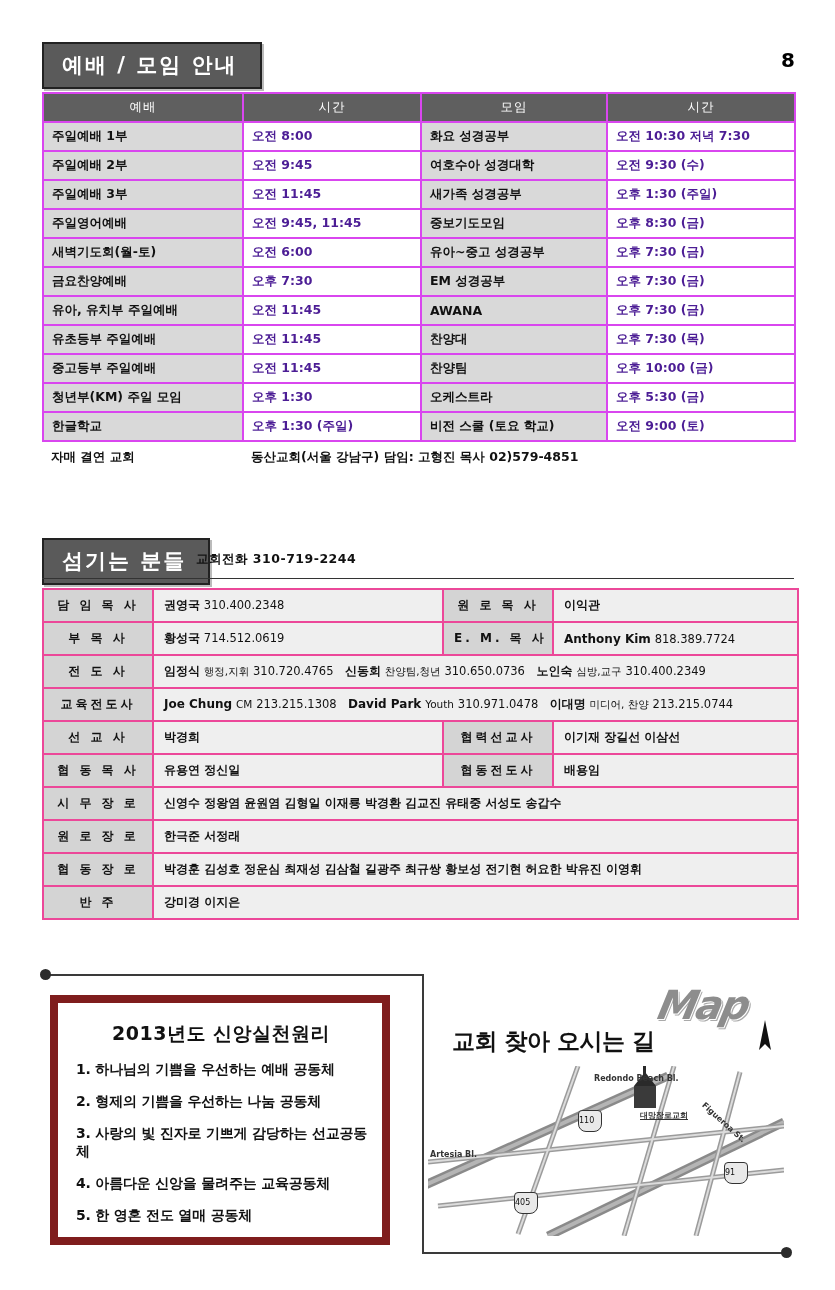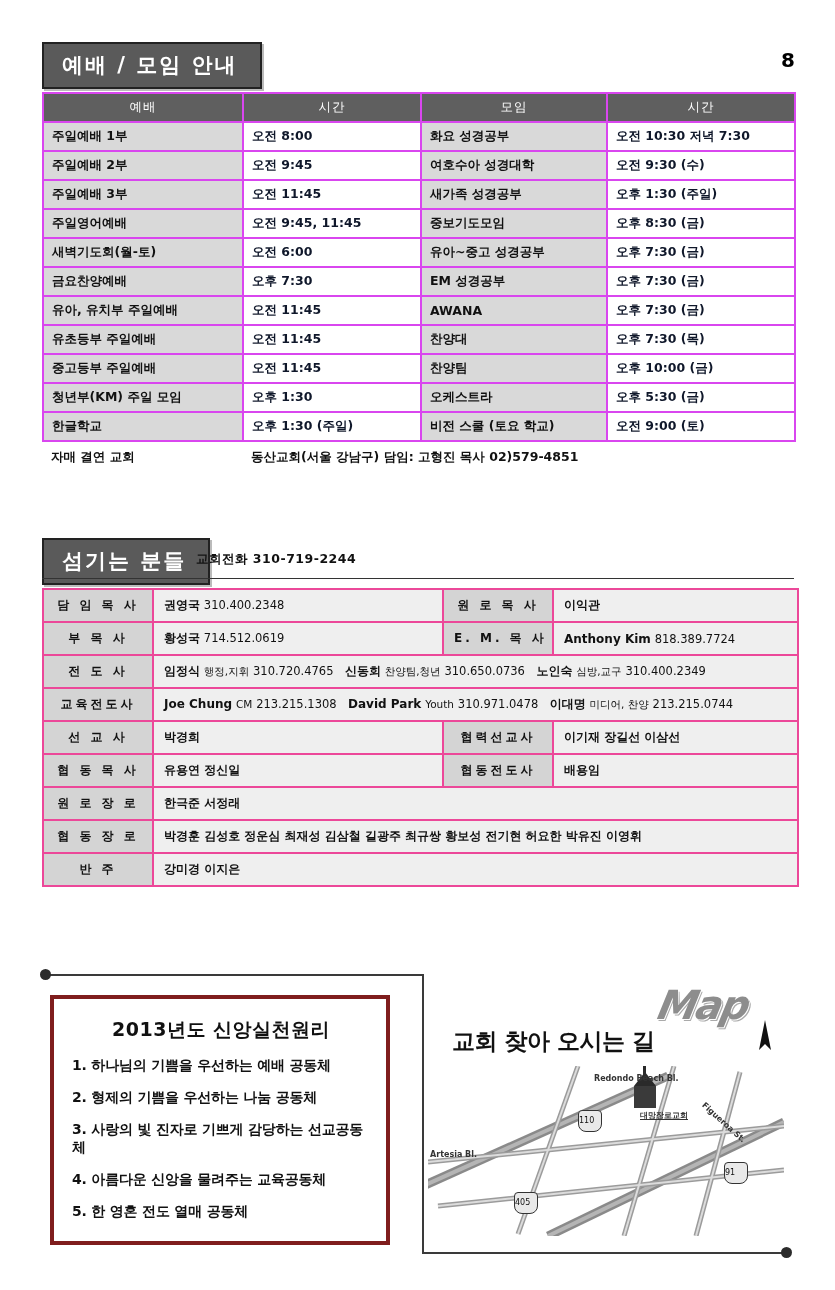--- a/index.html
+++ b/index.html
@@ -70,21 +70,21 @@
     letter-spacing: 1px;
   }
   .label-cell {
     background: #d9d9d9;
     color: #111;
     font-weight: bold;
     font-size: 12.5px;
   }
   .value-cell {
     background: #ffffff;
-    color: #0f172a;
+    color: #4c1d95;
     font-weight: bold;
     font-size: 12.5px;
   }
 
   .sister-row td {
     border: none;
     background: #fff;
     font-size: 12.5px;
     font-weight: bold;
     padding-top: 7px;
@@ -156,21 +156,21 @@
     border-radius: 50%;
     background: #2b2b2b;
   }
 
   .principles {
     position: absolute;
     left: 10px;
     top: 27px;
     width: 340px;
     height: 250px;
-    border: 4px solid #7f1d1d;
+    border: 8px solid #7f1d1d;
     background: #fff;
     box-sizing: border-box;
     padding: 14px 12px 10px 14px;
   }
   .principles h3 {
     margin: 4px 0 14px 0;
     text-align: center;
     font-size: 19px;
     font-weight: bold;
     letter-spacing: 0.5px;
@@ -386,20 +386,24 @@
           <td class="st-label">선  교  사</td>
           <td class="st-val"><span class="nm">박경희</span></td>
           <td class="st-label">협력선교사</td>
           <td class="st-val"><span class="nm">이기재  장길선  이삼선</span></td>
         </tr>
         <tr>
           <td class="st-label">협 동 목 사</td>
           <td class="st-val"><span class="nm">유용연  정신일</span></td>
           <td class="st-label">협동전도사</td>
           <td class="st-val"><span class="nm">배용임</span></td>
+        </tr>
+        <tr>
+          <td class="st-label">시 무 장 로</td>
+          <td class="st-val" colspan="3"><span class="nm">신영수  정왕염  윤원염  김형일  이재룡  박경환  김교진  유태중  서성도  송갑수</span></td>
         </tr>
         <tr>
           <td class="st-label">원 로 장 로</td>
           <td class="st-val" colspan="3"><span class="nm">한극준  서정래</span></td>
         </tr>
         <tr>
           <td class="st-label">협 동 장 로</td>
           <td class="st-val" colspan="3"><span class="nm">박경훈  김성호  정운심  최재성  김삼철  길광주  최규쌍  황보성  전기현  허요한   박유진  이영휘</span></td>
         </tr>
         <tr>

